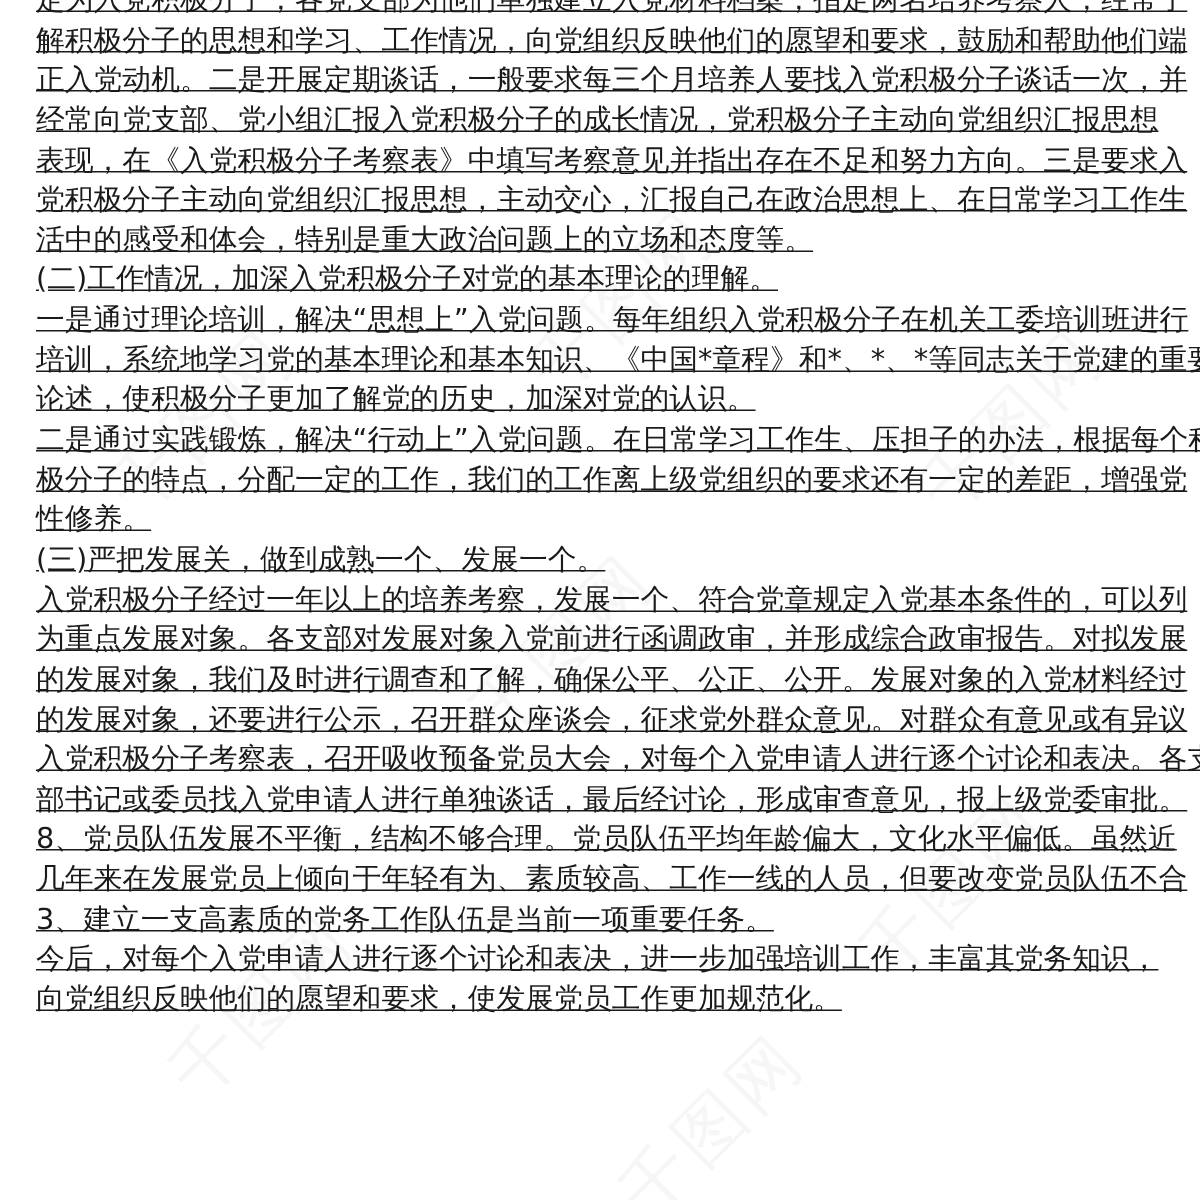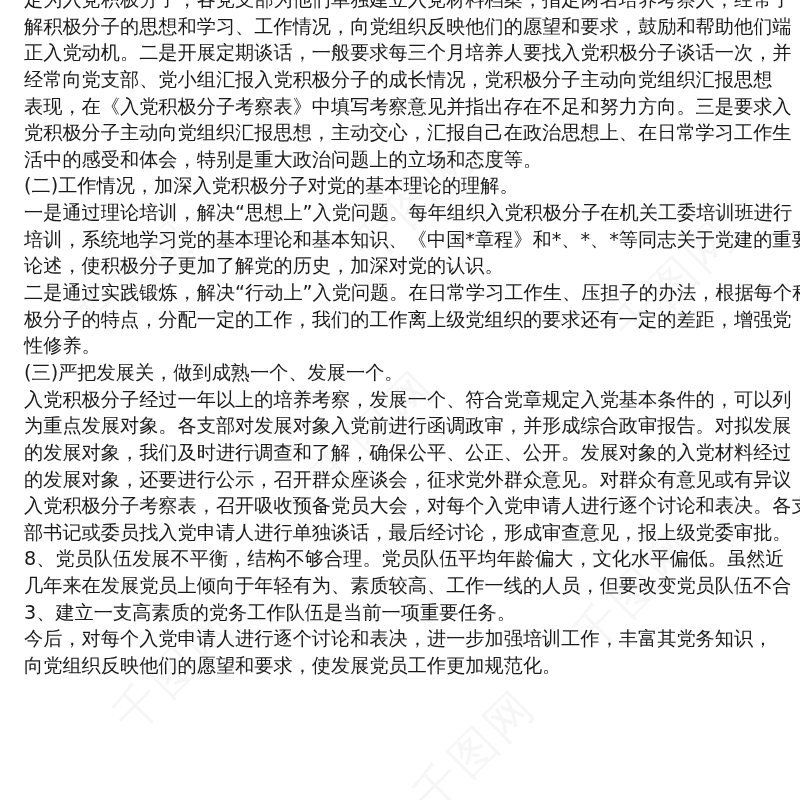--- a/index.html
+++ b/index.html
@@ -21,20 +21,21 @@
       font-family: "DejaVu Sans", "Liberation Sans", sans-serif;
       font-size: 19.2px;
       line-height: 26.65px;
       color: #1a1a1a;
       letter-spacing: 0px;
     }
     .line {
       display: block;
       white-space: nowrap;
       height: 26.65px;
+      text-decoration: underline;
     }
     .watermark {
       position: absolute;
       font-family: "DejaVu Sans", sans-serif;
       font-size: 46px;
       color: rgba(0,0,0,0.035);
       transform: rotate(-45deg);
       white-space: nowrap;
       pointer-events: none;
       letter-spacing: 4px;

